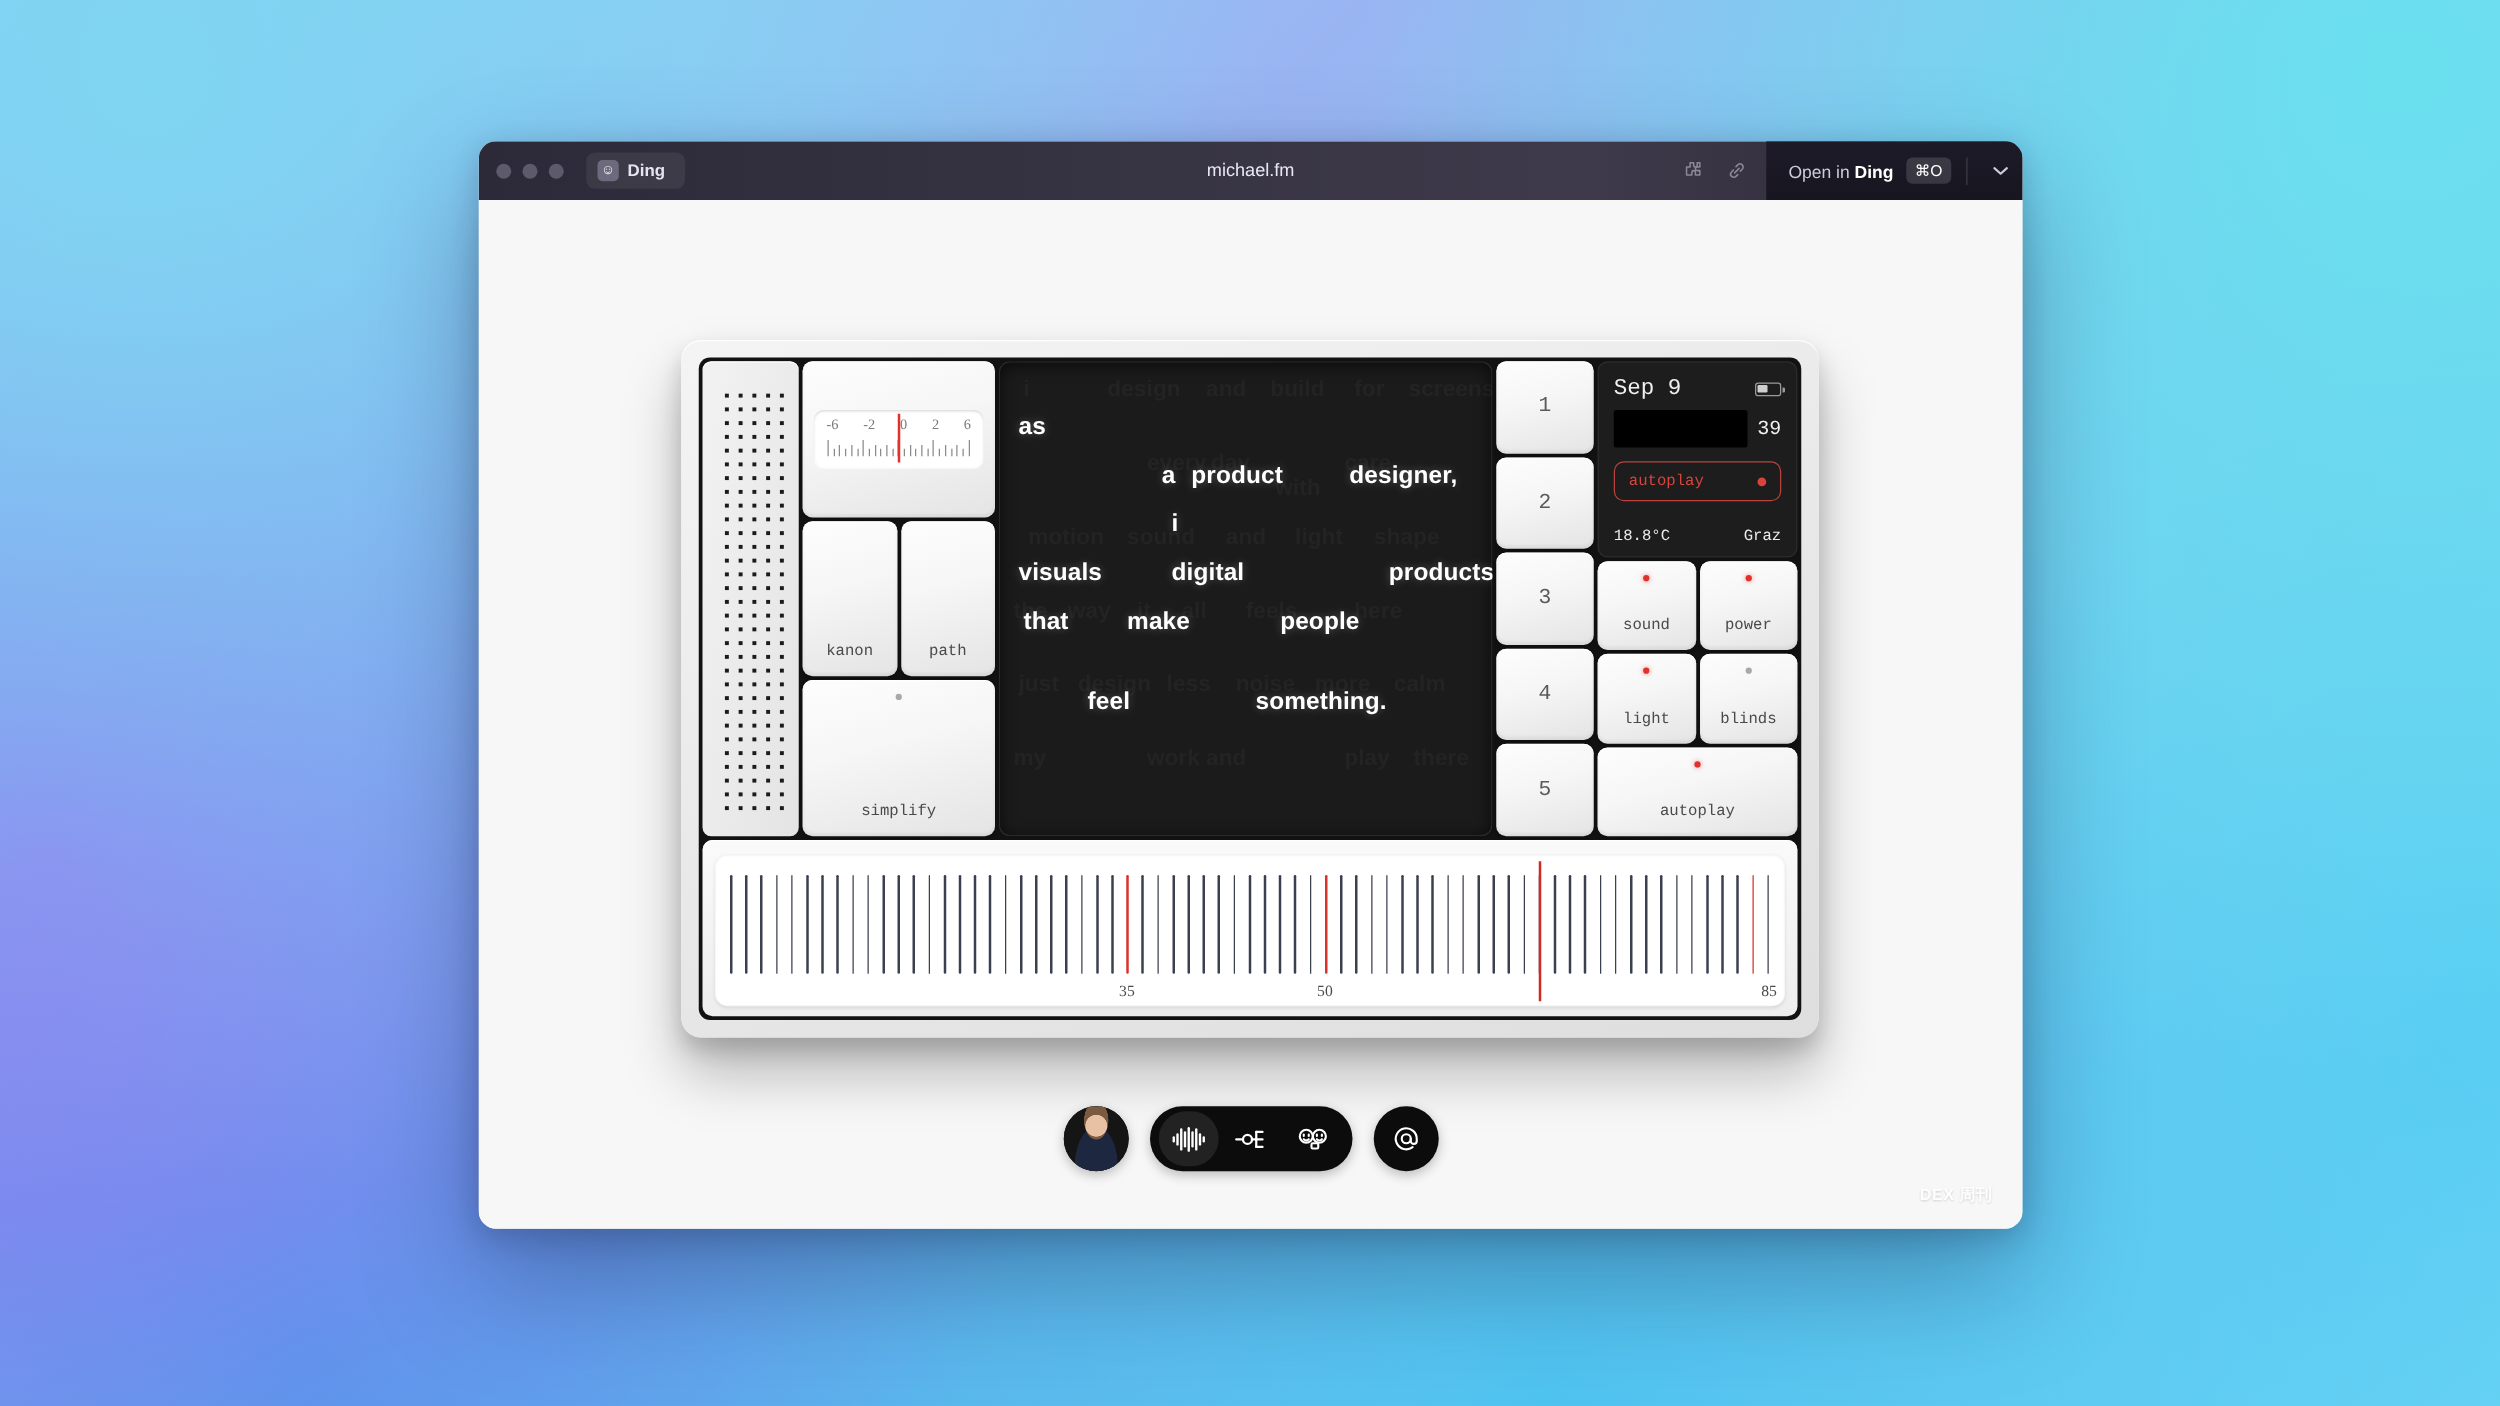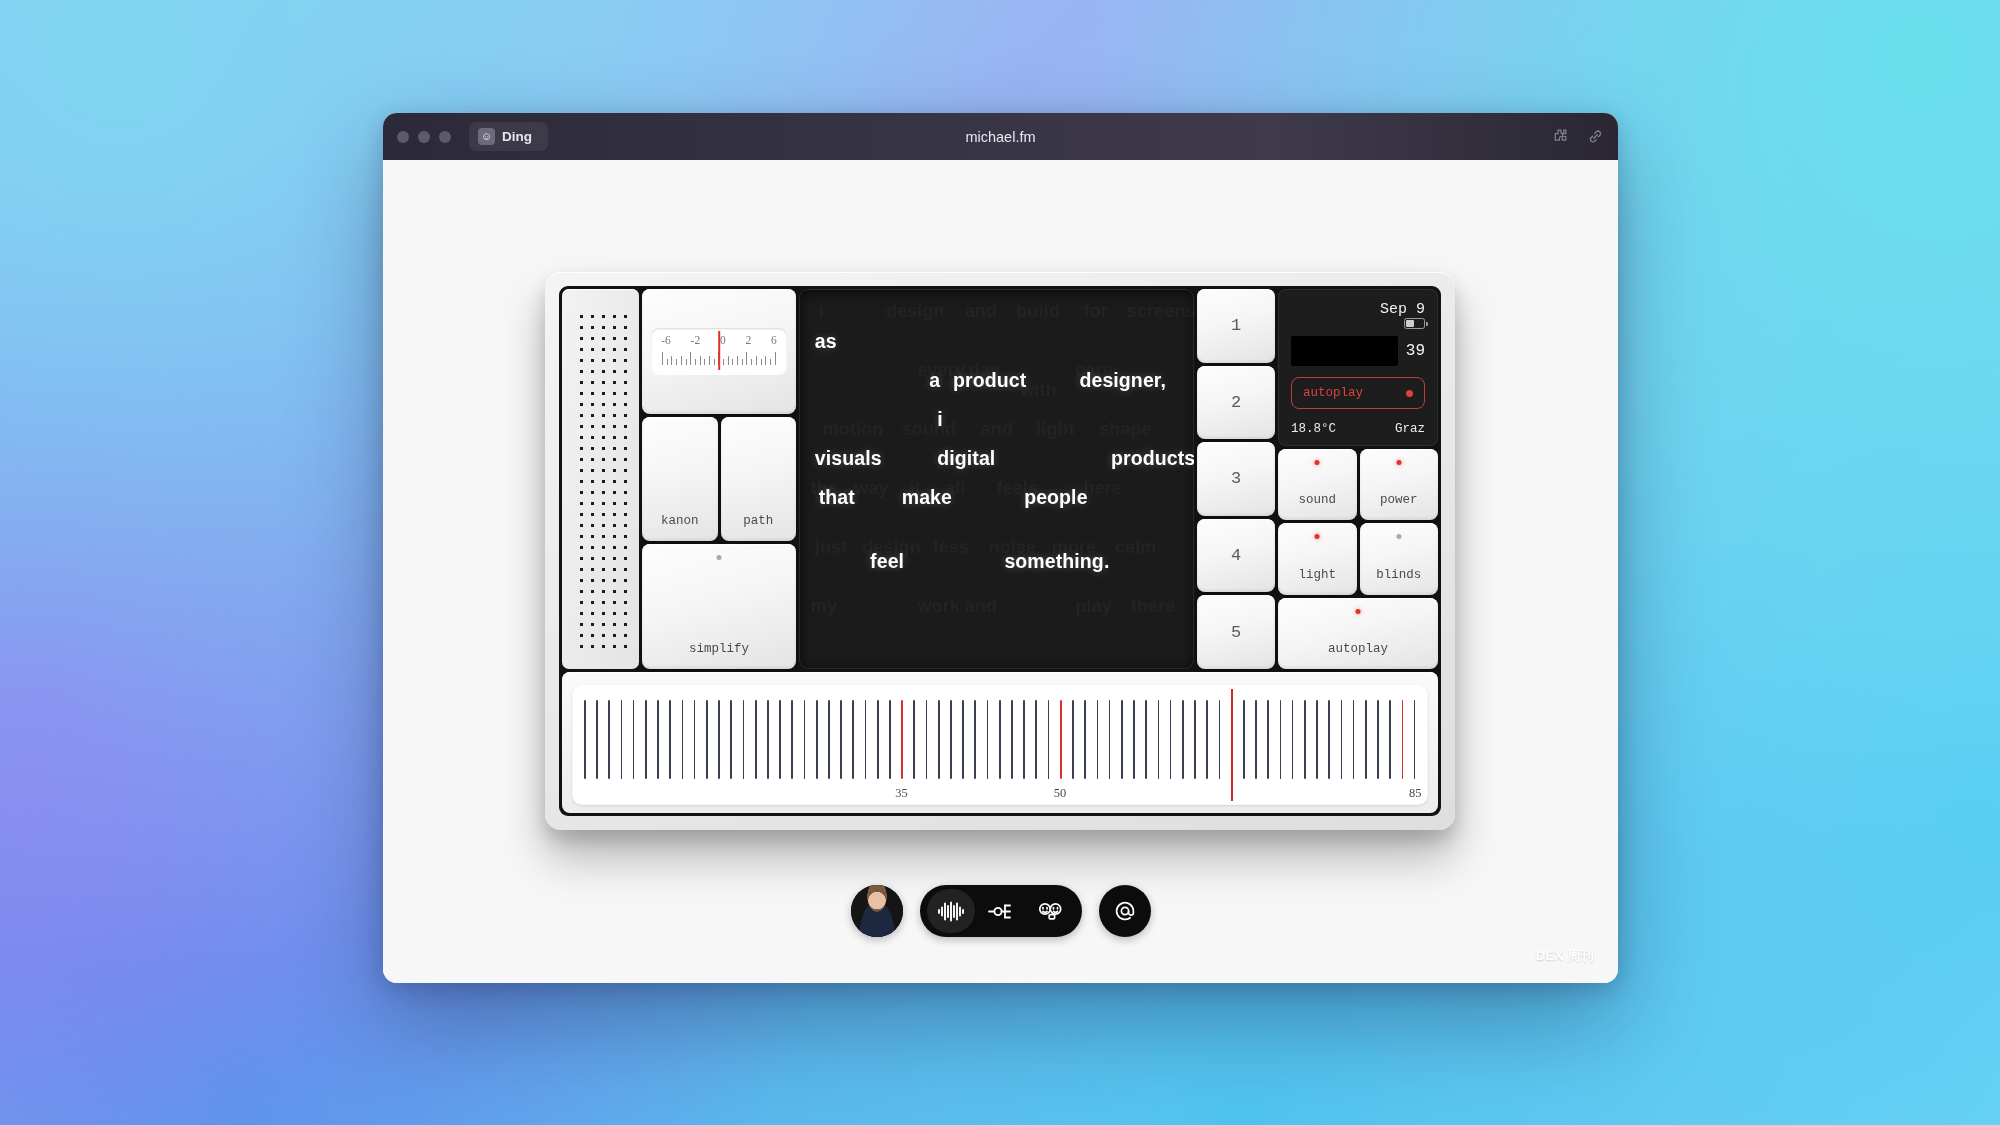--- a/index.html
+++ b/index.html
@@ -214,21 +214,21 @@
   #right-panel { width:160px; display:flex; flex-direction:column; gap:3px; }
   #status-screen {
     height:157px;
     background:#1d1d1d; border-radius:8px;
     box-shadow: inset 0 0 0 1px #2e2e2e;
     padding:12px 13px 10px;
     font-family:"Liberation Mono","DejaVu Sans Mono",monospace;
     color:#f0f0f0; position:relative;
     display:flex; flex-direction:column;
   }
-  .ss-row1 { display:flex; align-items:flex-end; justify-content:space-between; font-size:15px;flex-direction:column; }
+  .ss-row1 { display:flex; align-items:center; justify-content:space-between; font-size:18px; }
   .battery {
     width:21px; height:11px; border-radius:2.5px;
     border:1.4px solid #9a9a9a; position:relative; padding:1.3px;
   }
   .battery::after{
     content:""; position:absolute; right:-3.5px; top:3px;
     width:2px; height:4px; background:#9a9a9a; border-radius:0 1px 1px 0;
   }
   .battery i { display:block; width:48%; height:100%; background:#cfcfcf; border-radius:1px; }
   .ss-row2 { display:flex; align-items:center; gap:8px; margin-top:7px; }
@@ -338,20 +338,30 @@
           </span>
           <span class="tb-icon">
             <svg width="17" height="17" viewBox="0 0 24 24" fill="none" stroke="#cfcbdb" stroke-width="1.8" stroke-linecap="round">
               <path d="M9.5 14.5 14.5 9.5"></path>
               <path d="M11 7.5 13 5.5a3.5 3.5 0 0 1 5 5l-2 2"></path>
               <path d="M13 16.5 11 18.5a3.5 3.5 0 0 1-5-5l2-2"></path>
             </svg>
           </span>
         </div>
 
+        <div id="open-in-ding">
+          <span class="oid-label"><span>Open in </span><b>Ding</b></span>
+          <span class="kbd">⌘O</span>
+          <span class="oid-sep"></span>
+          <span class="oid-chev">
+            <svg width="13" height="9" viewBox="0 0 13 9" fill="none" stroke="#cfcbdb" stroke-width="1.7" stroke-linecap="round" stroke-linejoin="round">
+                <path d="M1.5 2.5 6.5 7 11.5 2.5"></path>
+              </svg>
+          </span>
+        </div>
       </div>
     </div>
 
     <div id="page-body">
 
       <div id="device">
         <div id="device-inner">
 
           <div id="device-top">
 

